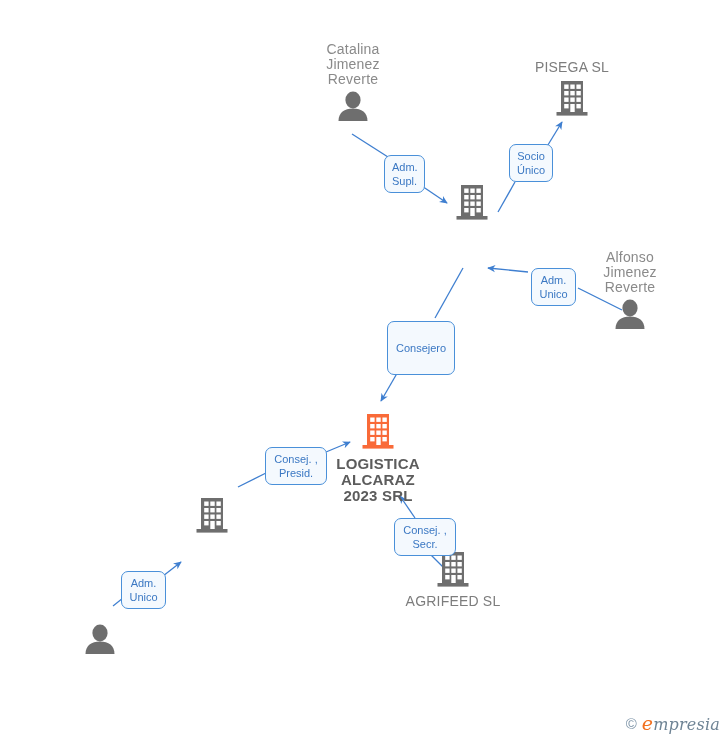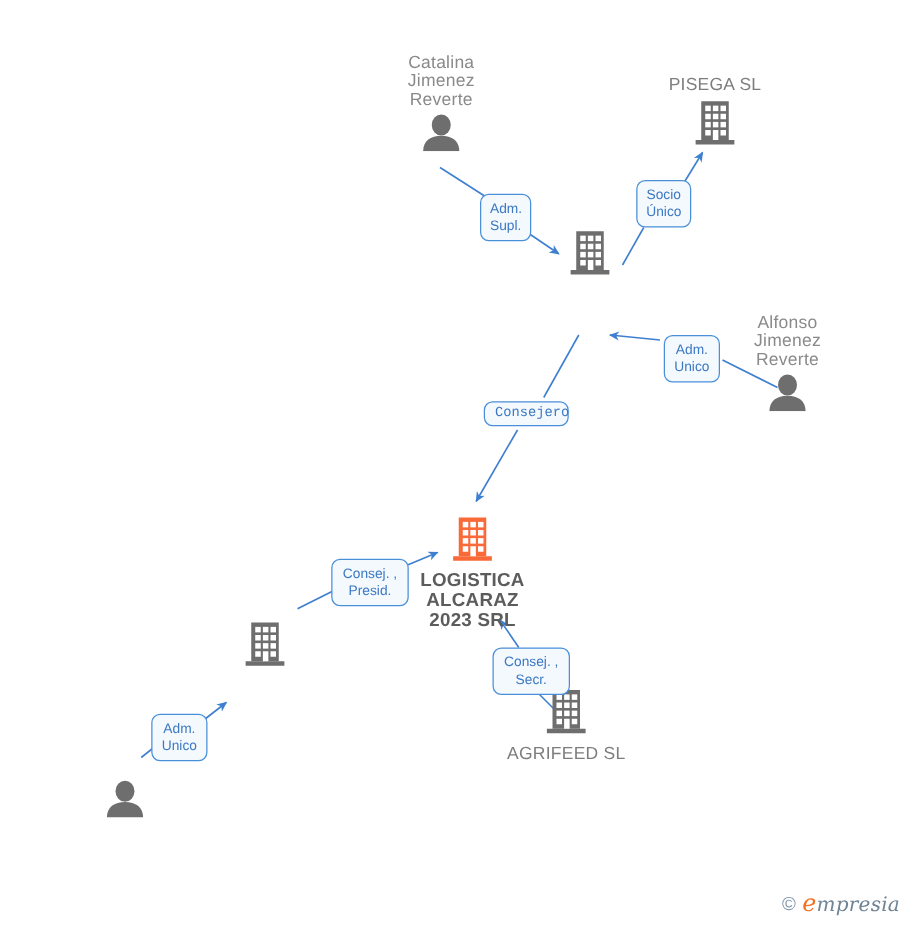--- a/index.html
+++ b/index.html
@@ -37,21 +37,21 @@
     border-radius:7px;
     background:#f4f9fe;
     color:#3b78c3;
     font-size:11px;
     line-height:14px;
     text-align:center;
     padding:4px 7px;
     white-space:pre-line;
     box-sizing:border-box;
   }
-  .rel.one-line{padding:2px 8px;font-family:Liberation Mono, monospace;}
+  .rel.one-line{padding:19px 8px;}
 
   
   #watermark{
     position:absolute;
     right:8px;bottom:6px;
     display:flex;align-items:center;gap:5px;
     font-size:15px;
   }
   #watermark .copy{color:#7d94a8;font-size:15px;}
   #watermark .brand{

